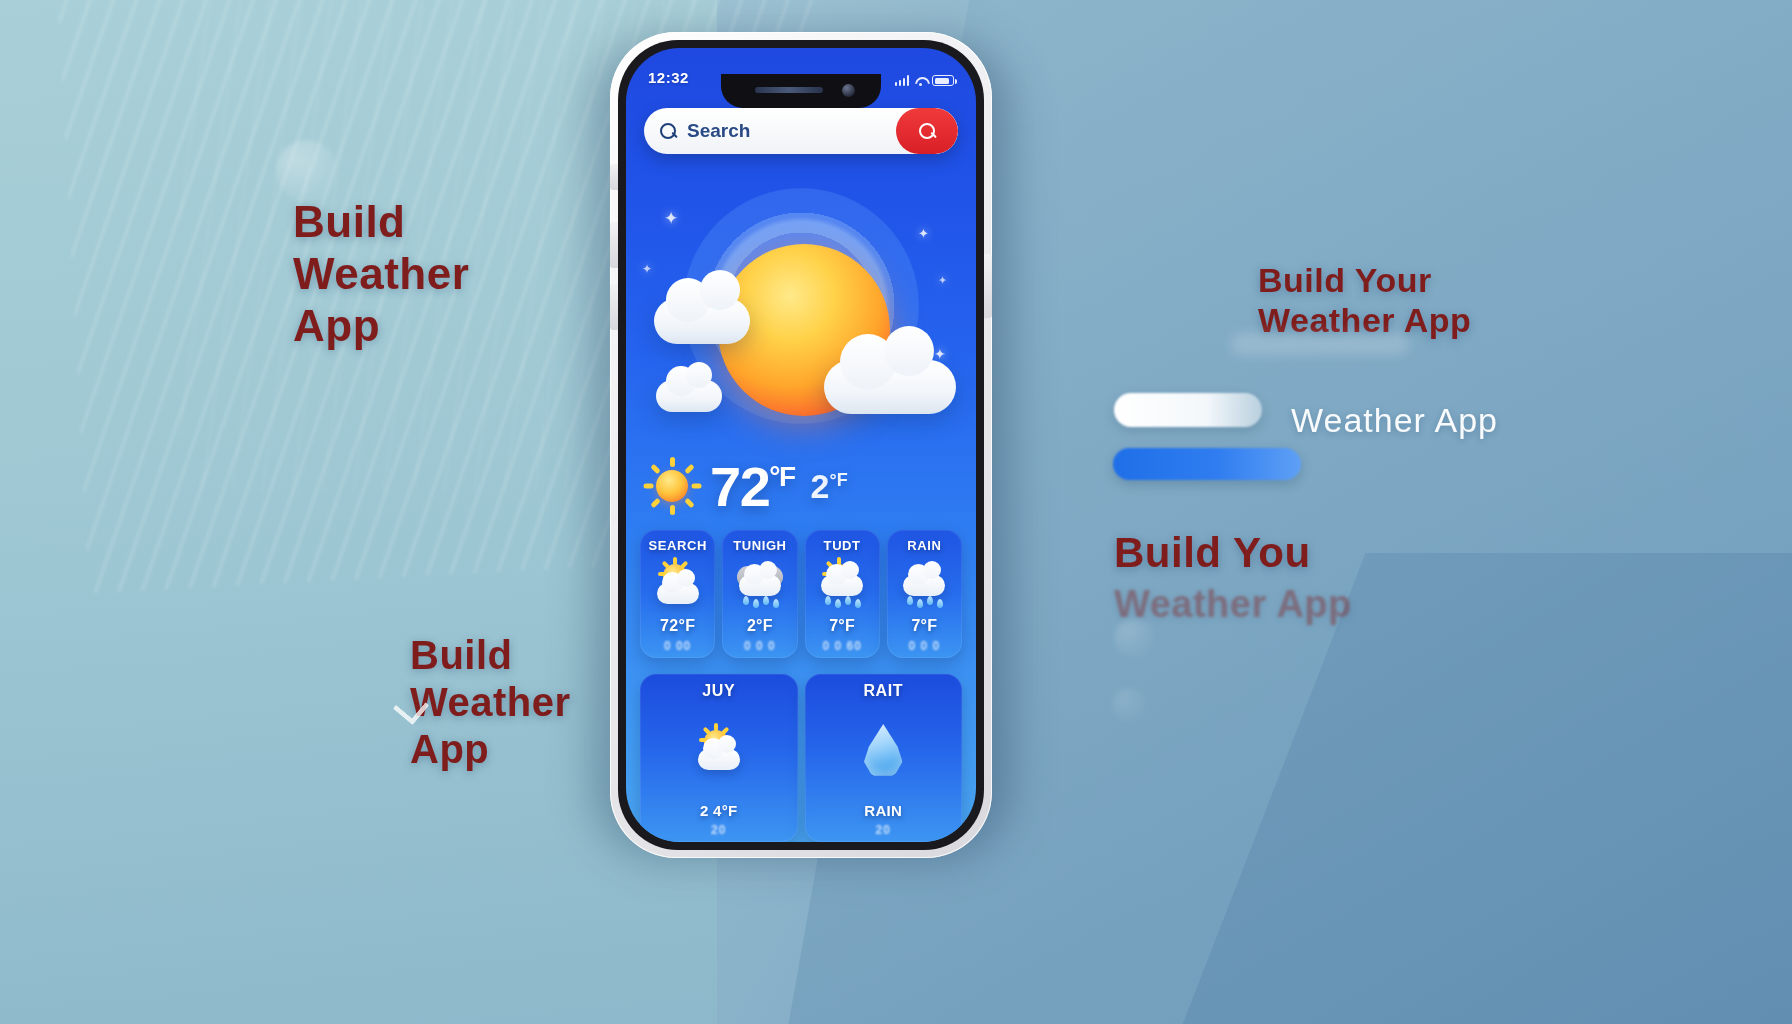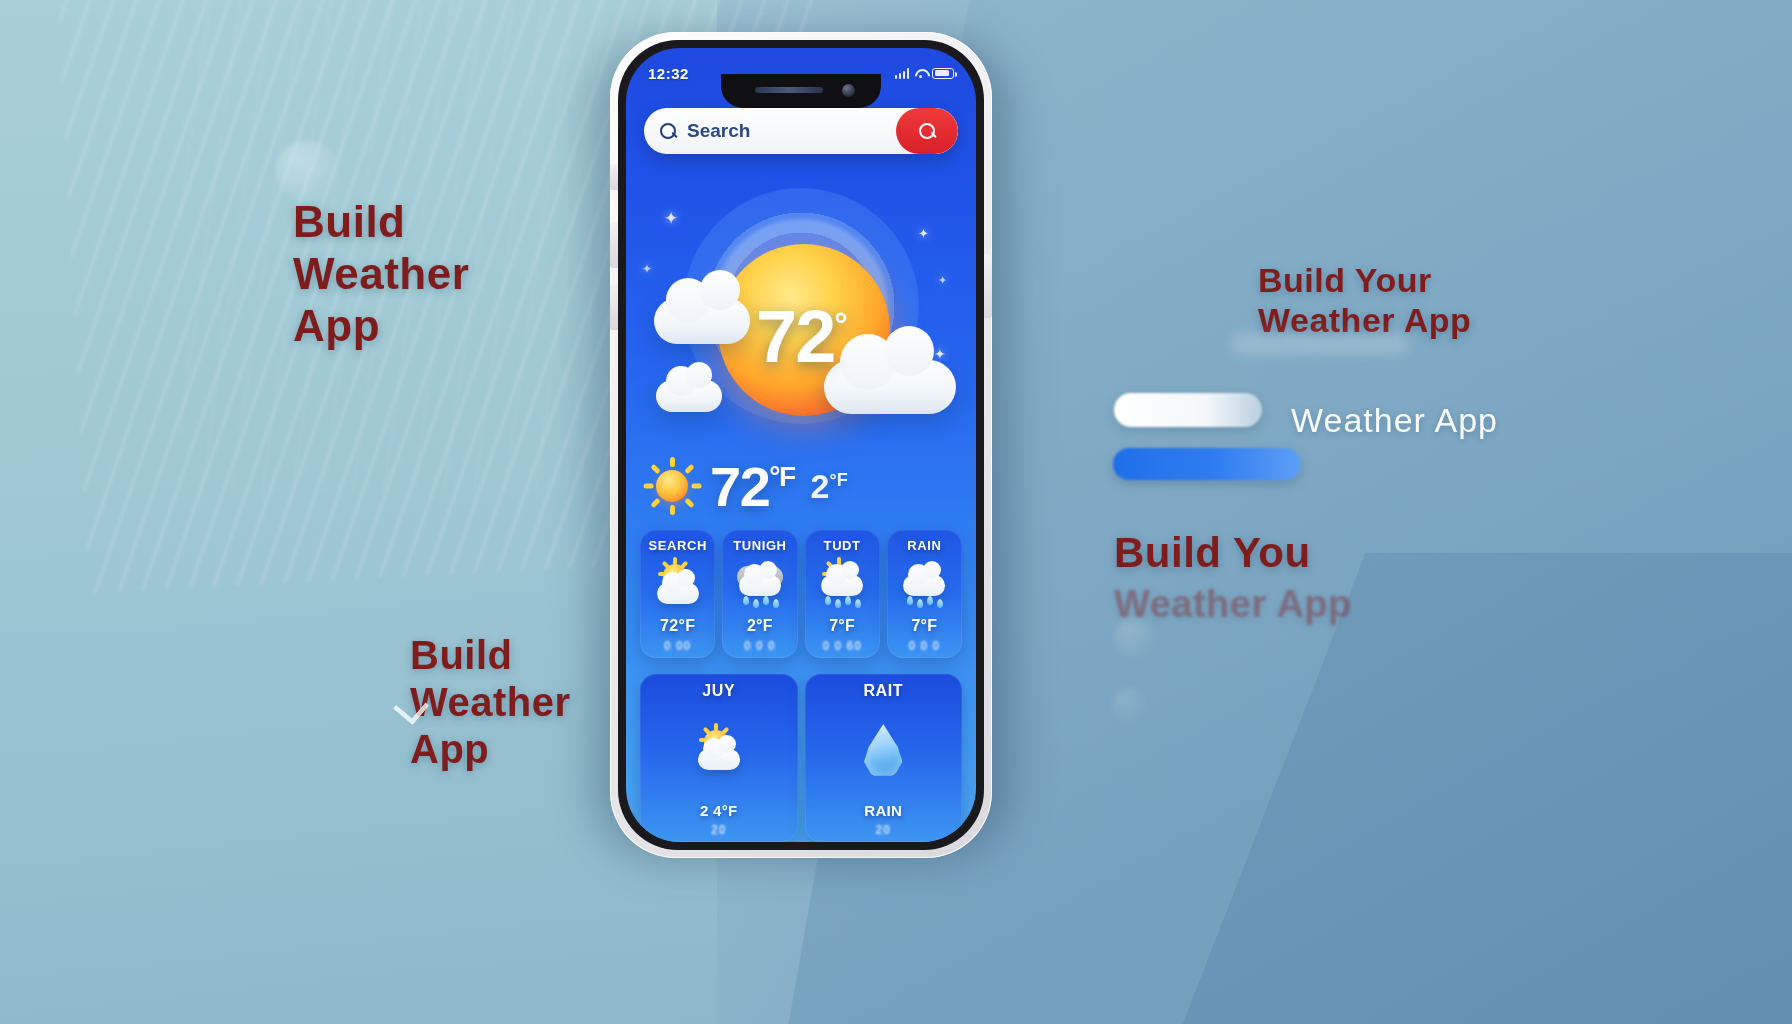--- a/index.html
+++ b/index.html
@@ -127,21 +127,21 @@
 
   .side-btn { position:absolute; background:linear-gradient(180deg,#f2f2f4,#d8d8dd); border-radius:3px; }
   #btn-mute  { left:0px;   top:132px; width:10px; height:26px; border-radius:3px 0 0 3px; }
   #btn-volup { left:0px;   top:190px; width:10px; height:46px; border-radius:3px 0 0 3px; }
   #btn-voldn { left:0px;   top:252px; width:10px; height:46px; border-radius:3px 0 0 3px; }
   #btn-power { right:0px;  top:222px; width:10px; height:64px; border-radius:0 3px 3px 0; }
 
   
   .statusbar {
     position:absolute; top:12px; left:0; right:0; height:26px;
-    display:flex; align-items:center; justify-content:space-between;
+    display:flex; align-items:flex-end; justify-content:space-between;
     padding:0 22px; z-index:9; color:#fff; font-size:15px; font-weight:700;
     letter-spacing:.5px; text-shadow:0 1px 3px rgba(0,0,0,.25);
   }
   .status-time { filter:blur(.4px); }
   .status-icons { display:flex; align-items:center; gap:5px; opacity:.9; }
   .sig { display:flex; align-items:flex-end; gap:1.5px; height:11px; }
   .sig i { display:block; width:2.5px; background:#fff; border-radius:1px; }
   .sig i:nth-child(1){height:4px} .sig i:nth-child(2){height:6px}
   .sig i:nth-child(3){height:8px} .sig i:nth-child(4){height:11px}
   .wifi { width:13px; height:10px; position:relative; }
@@ -385,23 +385,20 @@
       <span class="search-text" placeholder="Search">Search</span>
       <span class="search-go">
         <span class="m"></span>
       </span>
     </div>
 
     <div class="hero">
       <div class="hero-ring"></div>
       <div class="hero-ring2"></div>
       <div class="hero-sun"></div>
-      <div class="hero-temp">
-        <span>72</span><sup>°</sup>
-      </div>
       <div class="cloud cloud-a"></div>
       <div class="cloud cloud-b"></div>
       <div class="cloud cloud-c"></div>
       <span class="spark sp1">✦</span>
       <span class="spark sp2">✦</span>
       <span class="spark sp3">✦</span>
       <span class="spark sp4">✦</span>
       <span class="spark sp5">✦</span>
     </div>
 

